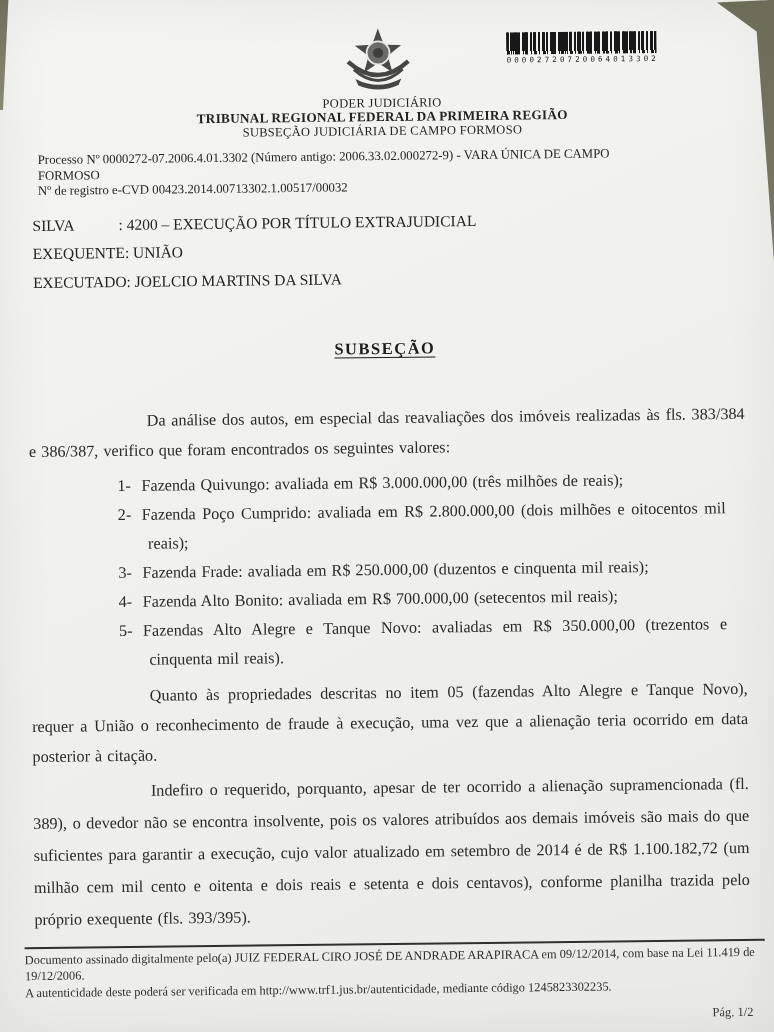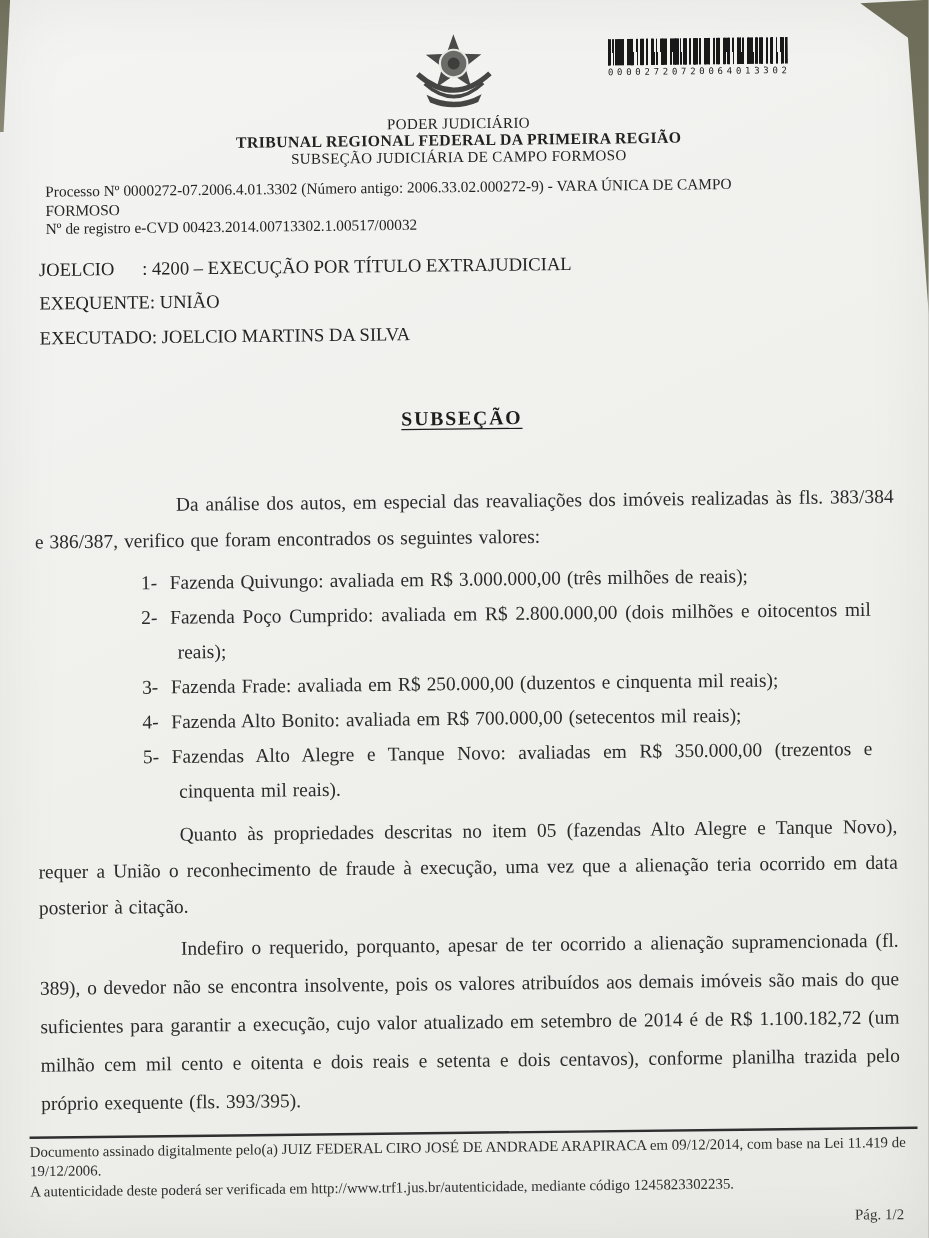--- a/index.html
+++ b/index.html
@@ -86,21 +86,21 @@
         <div class="org-2">TRIBUNAL REGIONAL FEDERAL DA PRIMEIRA REGIÃO</div>
         <div class="org-3">SUBSEÇÃO JUDICIÁRIA DE CAMPO FORMOSO</div>
       </div>
 
       <div class="process-block">
         <div>Processo Nº 0000272-07.2006.4.01.3302 (Número antigo: 2006.33.02.000272-9) - VARA ÚNICA DE CAMPO FORMOSO</div>
         <div>Nº de registro e-CVD 00423.2014.00713302.1.00517/00032</div>
       </div>
 
       <div class="case-block">
-        <div><span class="case-label">JOELCIO</span><span>: 4200 – EXECUÇÃO POR TÍTULO EXTRAJUDICIAL</span></div>
+        <div><span class="case-label">SILVA</span><span>: 4200 – EXECUÇÃO POR TÍTULO EXTRAJUDICIAL</span></div>
         <div>EXEQUENTE: UNIÃO</div>
         <div>EXECUTADO: JOELCIO MARTINS DA SILVA</div>
       </div>
 
       <h1 class="decision-title"><span>SUBSEÇÃO</span></h1>
 
       <div class="body-text">
         <p class="para indent para-1">Da análise dos autos, em especial das reavaliações dos imóveis realizadas às fls. 383/384 e 386/387, verifico que foram encontrados os seguintes valores:</p>
 
         <ol class="vlist">

